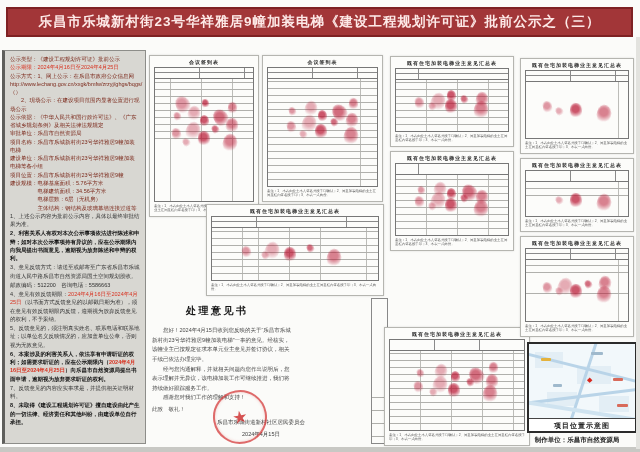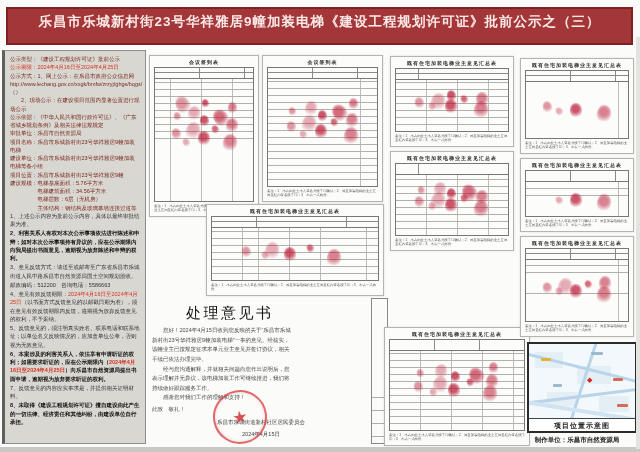--- a/index.html
+++ b/index.html
@@ -7,21 +7,21 @@
   body {
     position: relative;
     font-family: "Liberation Sans", "DejaVu Sans", sans-serif;
     background: #fbfbf9;
     overflow: hidden;
   }
   .abs { position:absolute; }
 
   
   .banner {
-    left:6px; top:7px; width:627px; height:38px;
+    left:6px; top:7px; width:627px; height:30px;
     background:#a23638; border:2px solid #7e2123;
     color:#fde9e7; font-size:13.5px; font-weight:bold;
     text-align:center; line-height:26px; letter-spacing:1px;
     white-space:nowrap;
   }
 
   
   .panel {
     left:2px; top:50px; width:144px; height:394px;
     background:#d8d7d2; border:1px solid #8d8d89; border-left:3px solid #5f5f5c;
@@ -63,21 +63,21 @@
     filter:blur(.3px); pointer-events:none;
   }
 
   .strip {
     left:371px; top:298px; width:17px; height:146px;
     border:0.5px solid #888; background:
       repeating-linear-gradient(0deg, transparent 0 6px, #aeaeaa 6px 6.5px);
   }
 
   
-  .letter-title { left:186px; top:304px; font-size:15px; font-weight:normal; color:#151515; letter-spacing:2.5px; }
+  .letter-title { left:186px; top:304px; font-size:10px; font-weight:bold; color:#151515; letter-spacing:2.5px; }
   .letter { left:152px; top:326px; width:218px; height:122px; font-size:5.5px; line-height:1.75; color:#4a4a4a; }
   .letter .para { text-indent:11px; }
   .letter .close { margin-top:2px; }
   .letter .lsig { text-align:center; margin-top:3px; color:#3c3c3c; }
   .seal {
     left:213px; top:390px; width:54px; height:54px; border-radius:50%;
     border:2.5px solid rgba(210,50,50,.72); z-index:5;
     transform:rotate(-10deg);
     box-shadow:inset 0 0 3px rgba(210,50,50,.25);
     display:flex; align-items:center; justify-content:center;

